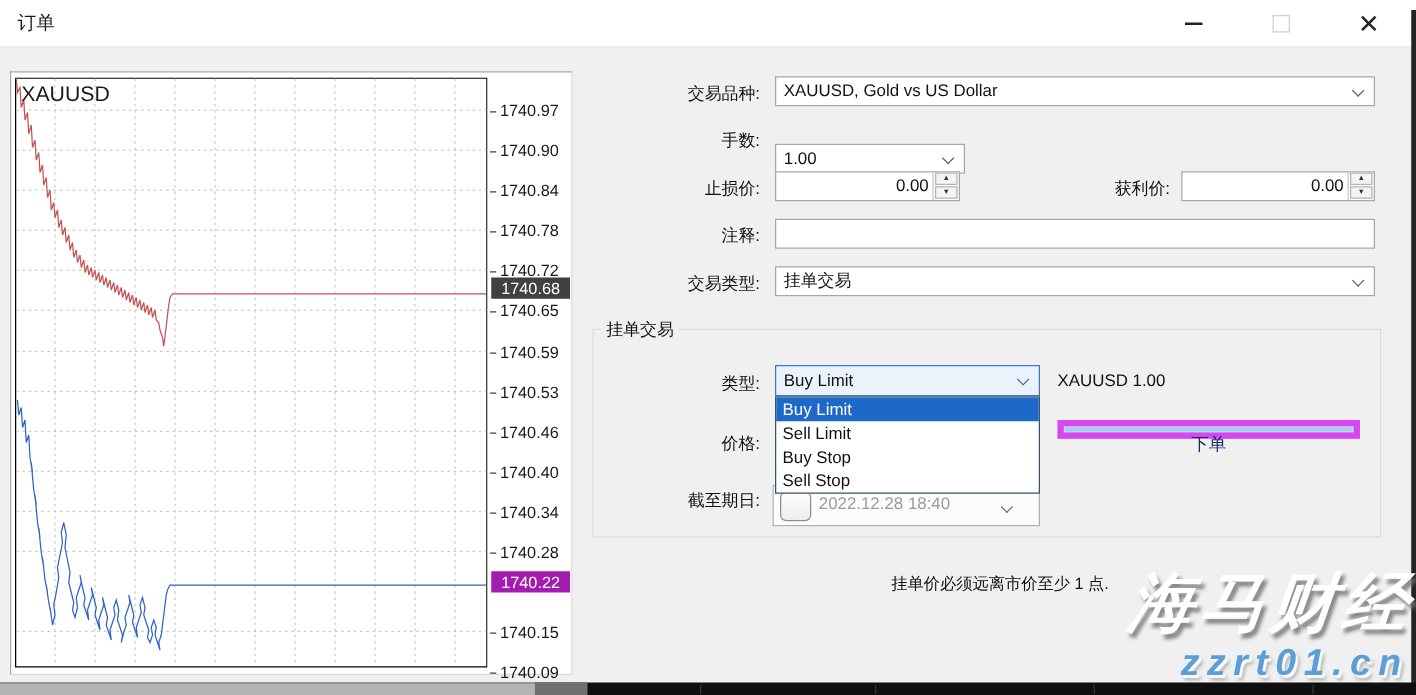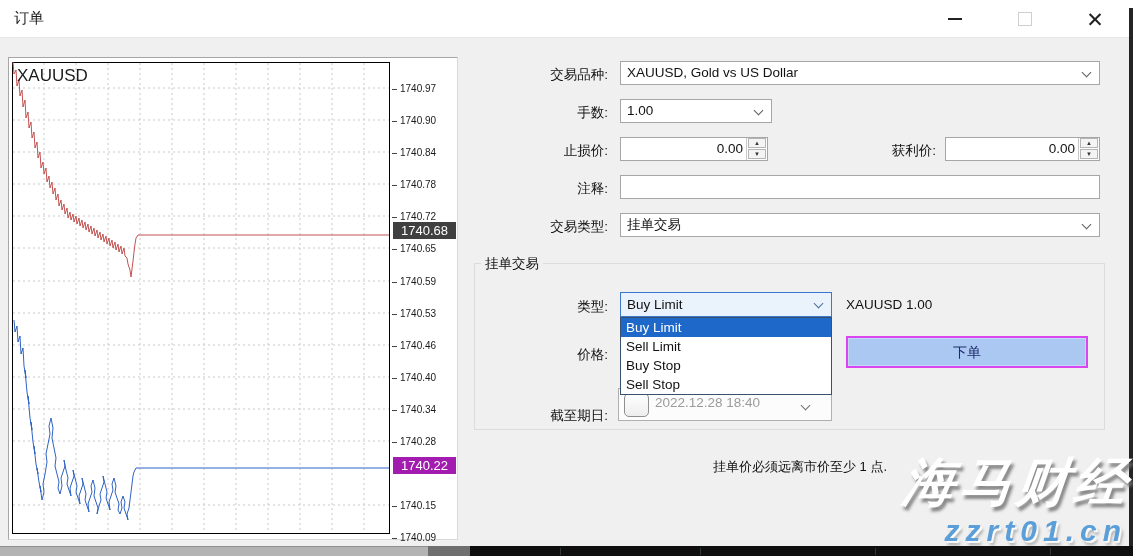--- a/index.html
+++ b/index.html
@@ -18,21 +18,21 @@
   .btn-close{ left:1072px; }
   .glyph-min { width:14px; height:0; border-top:2px solid #222; }
   .glyph-max { width:14px; height:14px; border:1.5px solid #cfcfcf; }
   .glyph-close { font-size:21px; color:#222; line-height:1; font-weight:400; }
   
   .edge-sliver { position:absolute; right:0; top:8px; width:4px; height:548px; background:#242424; }
   
   .chart-panel { position:absolute; left:8px; top:57px; width:450px; height:483px; background:#ffffff; border:1px solid #a6a6a6; border-right:1px solid #d9d9d9; border-bottom:1px solid #d9d9d9; }
   .plot-svg { position:absolute; left:3px; top:4px; }
   .chart-symbol { position:absolute; left:8px; top:8px; font-size:17px; color:#1a1a1a; }
-  .tick { position:absolute; left:389px; width:62px; height:16px; font-size:10px; color:#1a1a1a; line-height:16px; padding-left:2px; }
+  .tick { position:absolute; left:389px; width:62px; height:16px; font-size:13px; color:#1a1a1a; line-height:16px; padding-left:2px; }
   .tick::before { content:""; position:absolute; left:-6px; top:8px; width:5px; height:1px; background:#444; }
   .price-tag { position:absolute; left:384px; width:63px; height:17px; color:#fff; font-size:13px; line-height:17px; text-align:center; }
   
   .flabel { position:absolute; width:130px; text-align:right; font-size:13.5px; color:#111; }
   .combo, .textbox { position:absolute; background:#fff; border:1px solid #a6a6a6; height:24px; line-height:22px; font-size:13.5px; padding:0 24px 0 6px; }
   .textbox { padding-right:6px; }
   .chev { position:absolute; right:9px; top:7px; width:7px; height:7px; border-right:1.6px solid #5a5f66; border-bottom:1.6px solid #5a5f66; transform:rotate(45deg); }
   .numbox { position:absolute; background:#fff; border:1px solid #a6a6a6; height:24px; }
   .numbox .val { position:absolute; right:24px; top:0; height:15px; line-height:22px; font-size:13.5px; }
   .spinner { position:absolute; right:0; top:0; width:21px; height:22px; border-left:1px solid #c8c8c8; }
@@ -40,21 +40,21 @@
   .spin.up { top:0; } .spin.dn { top:11px; }
   
   .groupbox { position:absolute; left:474px; top:263px; width:631px; height:167px; border:1px solid #dcdcdc; }
   .group-title { position:absolute; left:6px; top:-9px; background:#f0f0f0; padding:0 4px; font-size:13.5px; color:#111; }
   .focus-combo { position:absolute; background:#eaf3fc; border:1px solid #3c77c9; height:25px; line-height:23px; font-size:13.5px; padding:0 24px 0 6px; }
   .focus-combo .chev { border-color:#4a6f9e; }
   .droplist { position:absolute; left:620px; top:317px; width:212px; height:78px; background:#fff; border:1px solid #39536e; z-index:30; }
   .dropitem { height:19px; line-height:19px; font-size:13.5px; padding-left:5px; color:#111; }
   .dropitem.selected { background:#1d68c8; color:#fff; }
   .summary-text { position:absolute; font-size:13.5px; color:#111; }
-  .order-btn { position:absolute; left:846px; top:336px; width:242px; height:32px; background:#abc8f3; border:2px solid #d946ef; box-shadow:inset 0 0 0 1px #c4d8f6; color:#1c2a6b; font-size:14px; text-align:center; line-height:29px; }
+  .order-btn { position:absolute; left:846px; top:336px; width:242px; height:15px; background:#abc8f3; border:5px solid #d946ef; box-shadow:inset 0 0 0 1px #c4d8f6; color:#1c2a6b; font-size:14px; text-align:center; line-height:29px; }
   .expiry-box { position:absolute; left:618px; top:388px; width:214px; height:33px; background:#fcfcfc; border:1px solid #b0b0b0; }
   .expiry-check { position:absolute; left:5px; top:4px; width:25px; height:24px; border:1px solid #8f8f8f; border-radius:5px; background:linear-gradient(#ffffff,#ededed); }
   .expiry-val { position:absolute; left:36px; top:6px; font-size:13.5px; color:#9b9b9b; }
   .expiry-box .chev { right:22px; top:13px; border-color:#6d7278; }
   .note { position:absolute; left:540px; top:458px; width:520px; text-align:center; font-size:13px; color:#111; }
   
   .wm-brand { position:absolute; right:2px; top:448px; font-size:52px; font-weight:bold; font-style:italic; color:#ffffff; letter-spacing:5px; text-shadow:3px 4px 3px rgba(110,110,110,0.8); transform:skewX(-6deg); white-space:nowrap; }
   .wm-url { position:absolute; right:6px; top:514px; font-size:30px; font-weight:bold; font-style:italic; color:#5c9fd8; letter-spacing:6px; text-shadow:2px 2px 1px rgba(255,255,255,0.95), 3px 4px 3px rgba(120,120,120,0.6); white-space:nowrap; }
   
   .bottombar { position:absolute; left:0; top:546px; width:1133px; height:10px; background:#0f0f0f; }
@@ -152,21 +152,21 @@
   <div class="price-tag" style="top:399px; background:#a21caf">1740.22</div>
 </div>
 
 <div class="flabel" style="left:478px; top:66px">交易品种:</div>
 <div class="combo" style="left:620px; top:61px; width:480px">
   <span>XAUUSD, Gold vs US Dollar</span>
   <span class="chev"></span>
 </div>
 
 <div class="flabel" style="left:478px; top:104px">手数:</div>
-<div class="combo" style="left:620px; top:99px; width:152px">
+<div class="combo" style="left:620px; top:115px; width:152px">
   <span>1.00</span>
   <span class="chev"></span>
 </div>
 
 <div class="flabel" style="left:478px; top:142px">止损价:</div>
 <div class="numbox" style="left:620px; top:137px; width:148px">
   <span class="val">0.00</span>
   <span class="spinner">
     <span class="spin up">▲</span>
     <span class="spin dn">▼</span>
@@ -207,21 +207,21 @@
   <div class="dropitem selected">Buy Limit</div>
   <div class="dropitem">Sell Limit</div>
   <div class="dropitem">Buy Stop</div>
   <div class="dropitem">Sell Stop</div>
 </div>
 
 <div class="flabel" style="left:478px; top:346px">价格:</div>
 
 <div class="order-btn">下单</div>
 
-<div class="flabel" style="left:478px; top:407px">截至期日:</div>
+<div class="flabel" style="left:478px; top:392px">截至期日:</div>
 <div class="expiry-box">
   <span class="expiry-check"></span>
   <span class="expiry-val">2022.12.28 18:40</span>
   <span class="chev"></span>
 </div>
 
 <div class="note">挂单价必须远离市价至少 1 点.</div>
 
 <div class="wm-brand">海马财经</div>
 <div class="wm-url">zzrt01.cn</div>

